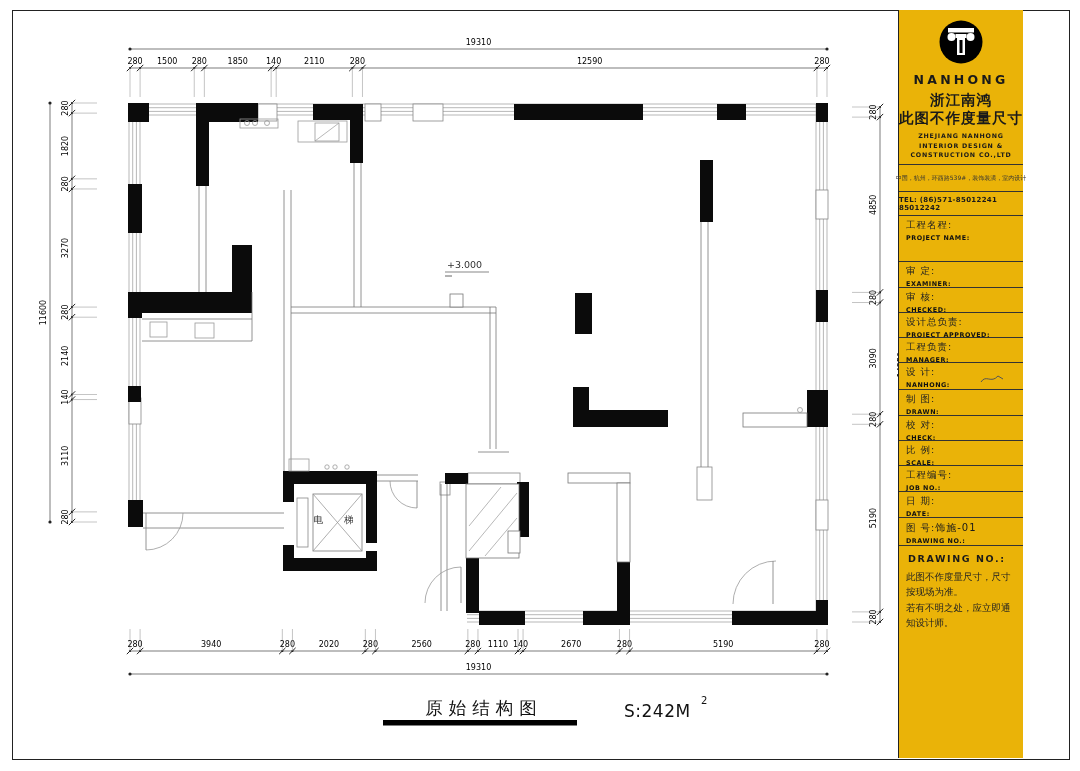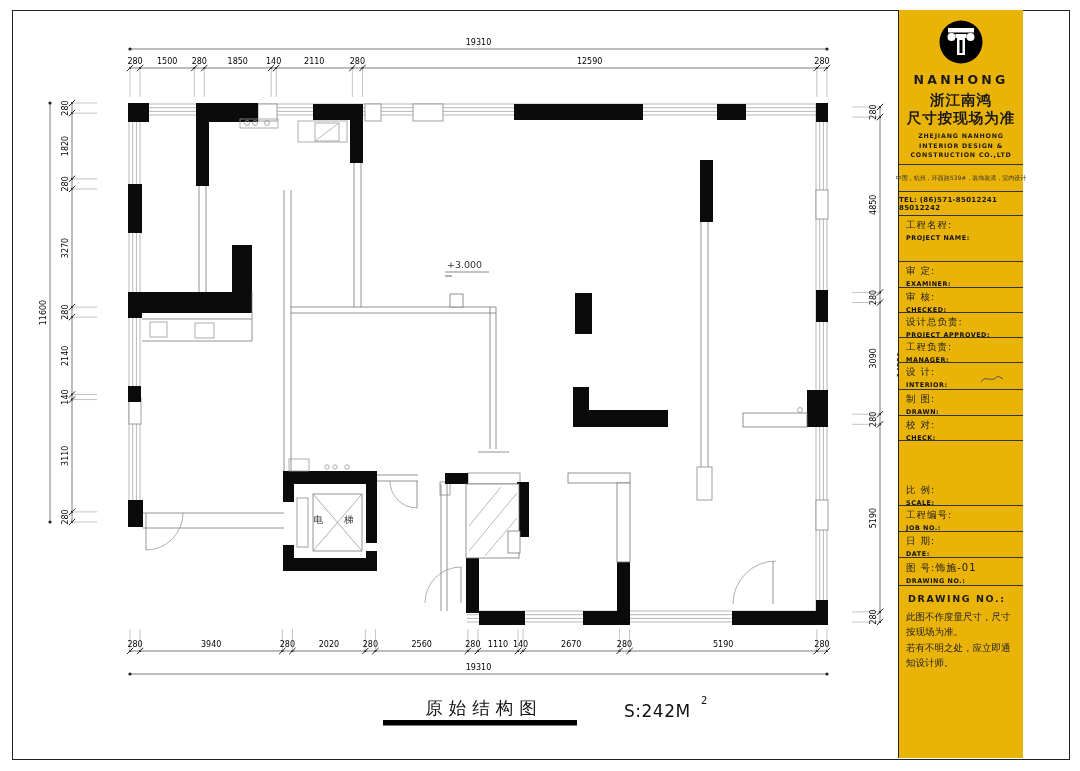--- a/index.html
+++ b/index.html
@@ -368,21 +368,21 @@
         <circle cx="23" cy="23" r="21.5" fill="#000"></circle>
         <rect x="10" y="9" width="26" height="4.5" fill="#fff"></rect>
         <circle cx="13.5" cy="18" r="4" fill="#fff"></circle>
         <circle cx="32.5" cy="18" r="4" fill="#fff"></circle>
         <rect x="17.5" y="15" width="11" height="4" fill="#fff"></rect>
         <rect x="19" y="19" width="8" height="17" fill="#fff"></rect>
         <rect x="21.5" y="21" width="3" height="13" fill="#000"></rect>
       </svg>
       <div id="tb-wordmark">NANHONG</div>
       <div class="tb-cn-co" style="margin-top:4px;">浙江南鸿</div>
-      <div class="tb-cn-co">尺寸按现场为准</div>
+      <div class="tb-cn-co">此图不作度量尺寸</div>
       <div class="tb-en-co" style="margin-top:4px;">ZHEJIANG NANHONG</div>
       <div class="tb-en-co">INTERIOR DESIGN &amp;</div>
       <div class="tb-en-co">CONSTRUCTION CO.,LTD</div>
     </div>
     <div id="tb-addr">中国，杭州，环西路539#，装饰装潢，室内设计</div>
     <div id="tb-tel">TEL: (86)571-85012241 85012242</div>
     <div id="tb-fields">
         <div class="tb-row" style="height: 46px;">
           <div class="cnrow">
             <div class="tb-cn">工程名程:</div>
@@ -410,38 +410,38 @@
         <div class="tb-row" style="height: 25px;">
           <div class="cnrow">
             <div class="tb-cn">工程负责:</div>
           </div>
           <div class="tb-en">MANAGER:</div>
         </div>
         <div class="tb-row" style="height: 27px;">
           <div class="cnrow">
             <div class="tb-cn">设 计:</div>
           </div>
-          <div class="tb-en">INTERIOR:</div>
+          <div class="tb-en">NANHONG:</div>
           <svg width="26" height="12" style="position: absolute; right: 18px; top: 10px;">
             <path d="M 2 9 C 7 1, 12 11, 19 3 L 24 6" fill="none" stroke="#555" stroke-width="1"></path>
           </svg>
         </div>
         <div class="tb-row" style="height: 26px;">
           <div class="cnrow">
             <div class="tb-cn">制 图:</div>
           </div>
           <div class="tb-en">DRAWN:</div>
         </div>
         <div class="tb-row" style="height: 25px;">
           <div class="cnrow">
             <div class="tb-cn">校 对:</div>
           </div>
           <div class="tb-en">CHECK:</div>
         </div>
-        <div class="tb-row" style="height: 25px; margin-top: 40px;">
+        <div class="tb-row" style="height: 25px;">
           <div class="cnrow">
             <div class="tb-cn">比 例:</div>
           </div>
           <div class="tb-en">SCALE:</div>
         </div>
         <div class="tb-row" style="height: 26px;">
           <div class="cnrow">
             <div class="tb-cn">工程编号:</div>
           </div>
           <div class="tb-en">JOB NO.:</div>

